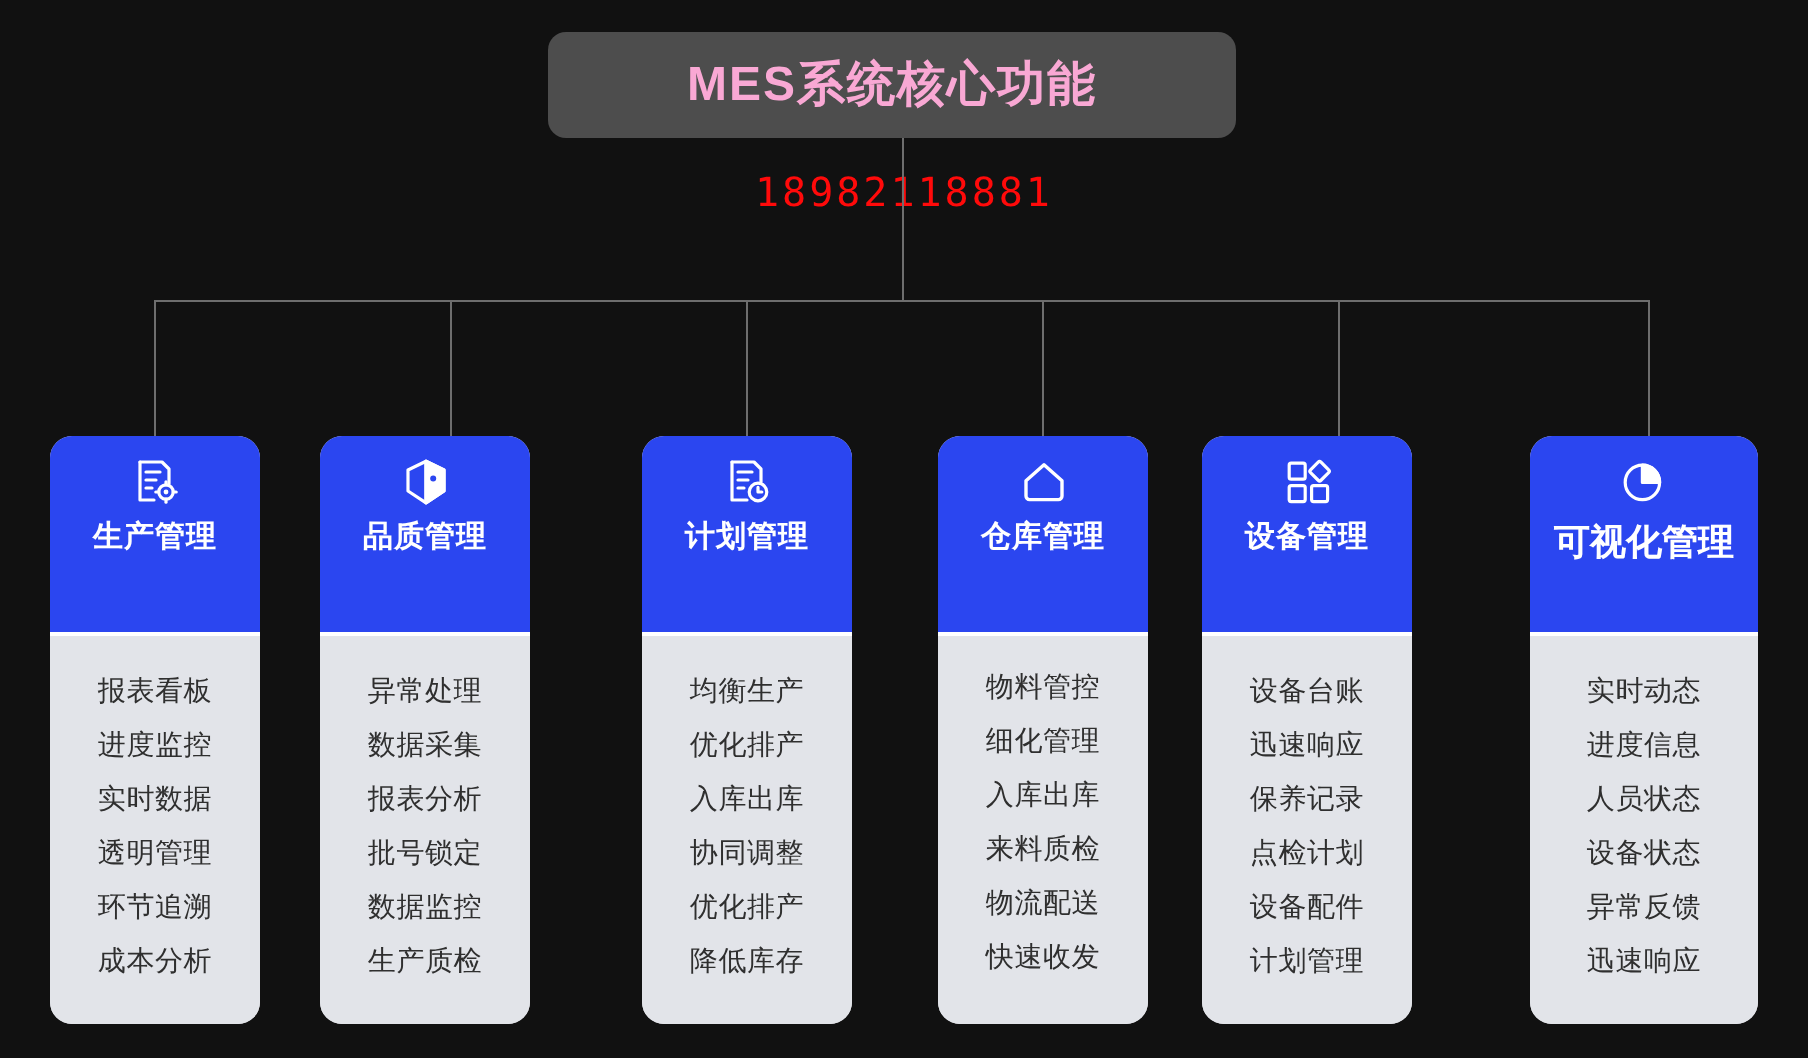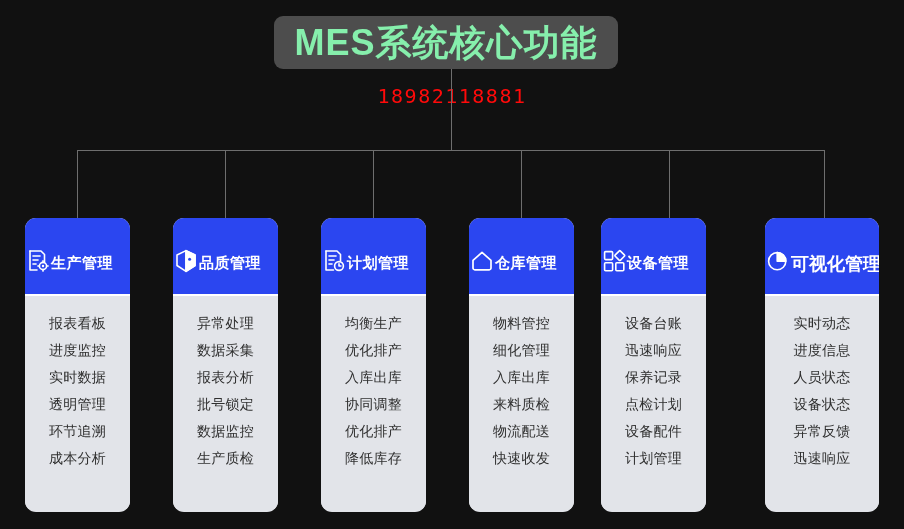--- a/index.html
+++ b/index.html
@@ -23,22 +23,22 @@
     width: 344px;
     height: 53px;
     background: #4d4d4d;
     border-radius: 9px;
     display: flex;
     align-items: center;
     justify-content: center;
     box-sizing: border-box;
   }
   #title-banner .title-text {
-    color: #86efac;
-    font-size: 36px;
+    color: #f9a8d4;
+    font-size: 24px;
     font-weight: bold;
     letter-spacing: 1px;
     line-height: 1;
   }
 
   
   #phone-number {
     position: absolute;
     left: 0;
     top: 84px;
@@ -78,25 +78,25 @@
     position: absolute;
     top: 0;
     width: 105px;
     height: 294px;
     border-radius: 11px;
     overflow: hidden;
     background: #e2e4e9;
     box-sizing: border-box;
   }
   .card-header {
-    height: 78px;
+    height: 100px;
     background: #2b46f0;
     border-bottom: 2px solid #ffffff;
     display: flex;
-    flex-direction: row;
+    flex-direction: column;
     align-items: center;
     justify-content: flex-start;
     padding-top: 10px;
     box-sizing: border-box;
   }
   .card-icon {
     width: 26px;
     height: 26px;
     display: block;
   }
@@ -172,21 +172,21 @@
     <div class="card-body">
       <span class="card-item">报表看板</span>
       <span class="card-item">进度监控</span>
       <span class="card-item">实时数据</span>
       <span class="card-item">透明管理</span>
       <span class="card-item">环节追溯</span>
       <span class="card-item">成本分析</span>
     </div>
   </div>
 
-  <div class="card" style="left:148px;">
+  <div class="card" style="left:135px;">
     <div class="card-header">
       <span class="card-icon">
         <svg viewBox="0 0 26 26" width="26" height="26" fill="none" stroke="#ffffff" stroke-width="1.6">
           <path d="M13 2.6 L22 7 V17.5 L13 23.4 L4 17.5 V7 Z" stroke-linejoin="round"></path>
           <path d="M13 2.6 L13 23.4" stroke-linejoin="round"></path>
           <path d="M13 2.6 L22 7 V17.5 L13 23.4 Z" fill="#ffffff" stroke="#ffffff" stroke-linejoin="round"></path>
           <circle cx="16.6" cy="11.2" r="1.5" fill="#2b46f0" stroke="none"></circle>
         </svg>
       </span>
       <span class="card-title">品质管理</span>
@@ -219,21 +219,21 @@
     <div class="card-body">
       <span class="card-item">均衡生产</span>
       <span class="card-item">优化排产</span>
       <span class="card-item">入库出库</span>
       <span class="card-item">协同调整</span>
       <span class="card-item">优化排产</span>
       <span class="card-item">降低库存</span>
     </div>
   </div>
 
-  <div class="card" style="left:444px;">
+  <div class="card" style="left:444px;font-family:Liberation Mono, monospace;">
     <div class="card-header">
       <span class="card-icon">
         <svg viewBox="0 0 26 26" width="26" height="26" fill="none" stroke="#ffffff" stroke-width="1.7">
           <path d="M4 12.4 L13 4.4 L22 12.4 V20 a1.8 1.8 0 0 1 -1.8 1.8 H5.8 A1.8 1.8 0 0 1 4 20 Z" stroke-linecap="round" stroke-linejoin="round"></path>
         </svg>
       </span>
       <span class="card-title">仓库管理</span>
     </div>
     <div class="card-body">
       <span class="card-item">物料管控</span>

